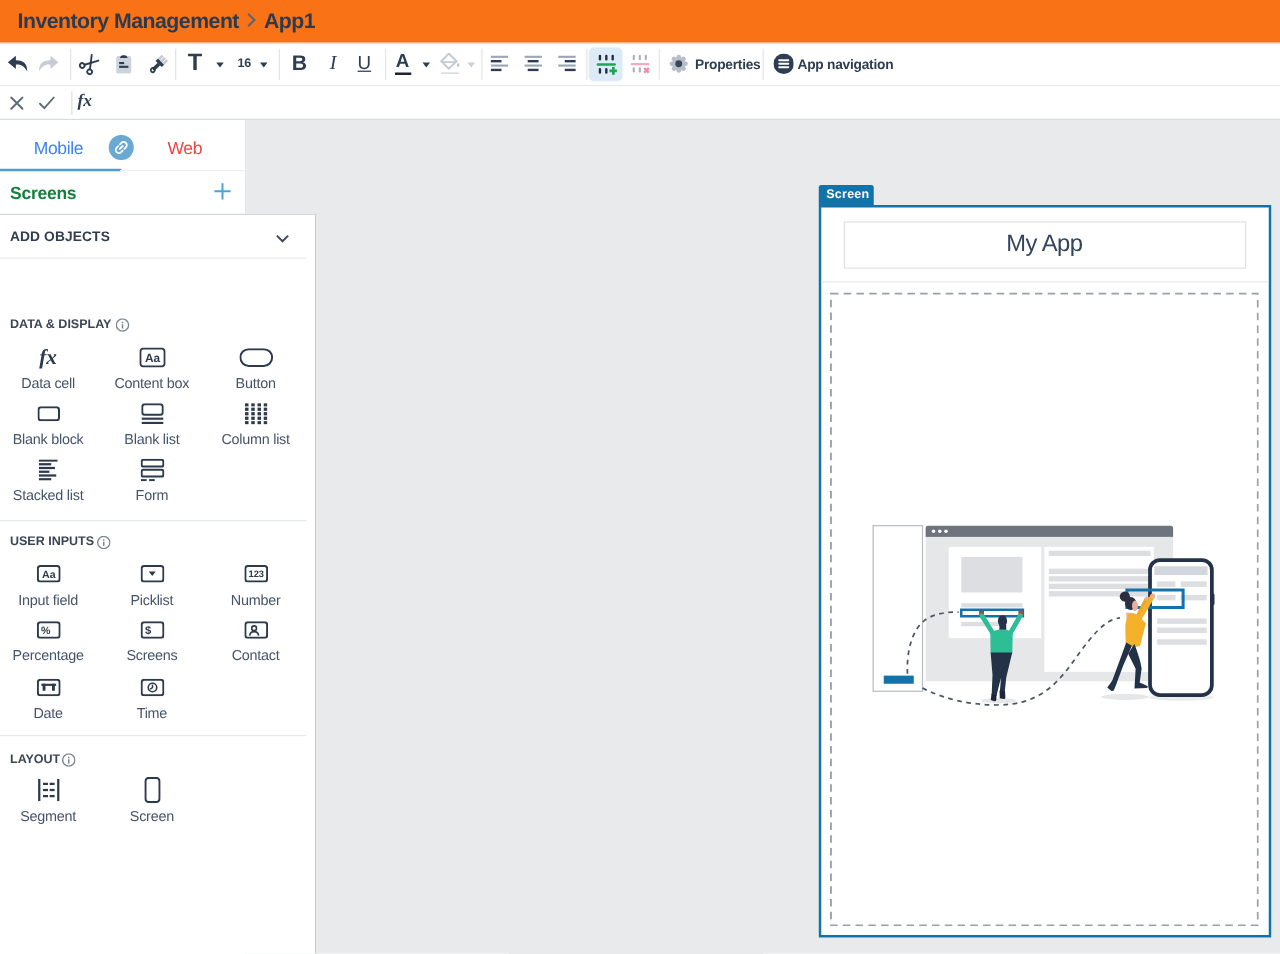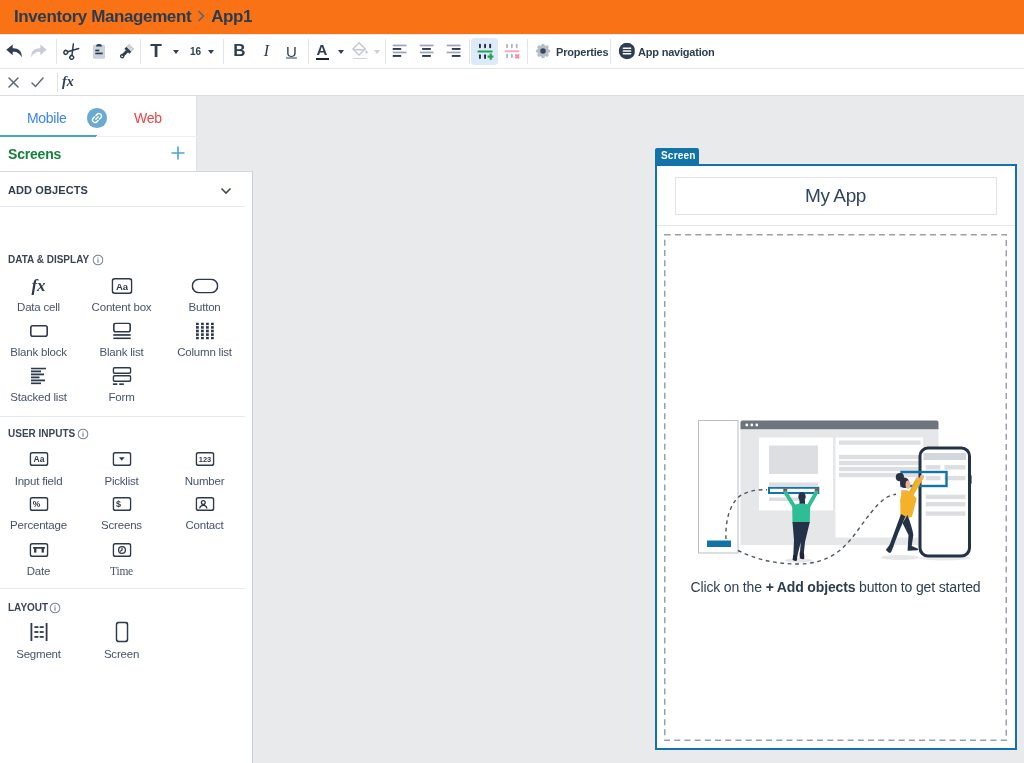--- a/index.html
+++ b/index.html
@@ -383,21 +383,21 @@
       <rect x="3.6" y="4" width="11.8" height="1.7" fill="#2d3a4c"></rect>
       <rect x="4.6" y="4" width="2.3" height="5.6" fill="#2d3a4c"></rect>
       <rect x="12.1" y="4" width="2.3" height="5.6" fill="#2d3a4c"></rect>
     </svg>
     <svg class="obj" style="left:121.5px; top:378px" width="19" height="14" viewBox="0 0 19 14">
       <rect x="0.8" y="0.8" width="17.4" height="12.4" rx="2" stroke="#2d3a4c" stroke-width="1.6" fill="none"></rect>
       <circle cx="9.5" cy="7" r="3.4" stroke="#2d3a4c" stroke-width="1.3" fill="none"></circle>
       <path d="M9.5 4.8 V7 L7.6 8.4" stroke="#2d3a4c" stroke-width="1.2" fill="none"></path>
     </svg>
     <div class="olabel" style="left:38.5px; top:399px;">Date</div>
-    <div class="olabel" style="left:121.5px; top:399px;font-family:Liberation Serif, serif;">Time</div>
+    <div class="olabel" style="left:121.5px; top:399px;">Time</div>
 
     <div class="pdivider" style="top:416px"></div>
     <div class="sechead" style="top:429.5px;">LAYOUT</div>
     <svg class="info" style="left:55px; top:435.5px" width="11" height="11" viewBox="0 0 11 11">
       <circle cx="5.5" cy="5.5" r="4.9" stroke="#7b858f" stroke-width="1.1" fill="none"></circle>
       <path d="M5.5 4.8 V8.2 M5.5 2.9 V4" stroke="#7b858f" stroke-width="1.2"></path>
     </svg>
 
     <svg class="obj" style="left:38.5px; top:460px" width="18" height="18" viewBox="0 0 18 18">
       <rect x="0.5" y="0" width="1.8" height="18" fill="#2d3a4c"></rect>
@@ -418,21 +418,20 @@
     <div class="olabel" style="left:121.5px; top:481.8px;">Screen</div>
   </div>
 
   <div id="screentab">Screen</div>
   <div id="frame">
     <div id="myapp">My App</div>
     <div id="myappline"></div>
     <svg id="dashed" width="343" height="507" viewBox="0 0 343 507">
       <rect x="0.75" y="0.75" width="341.5" height="505.5" fill="none" stroke="#99a0a8" stroke-width="1.5" stroke-dasharray="6,4.2"></rect>
     </svg>
-    <div id="caption">Click on the <b>+ Add objects</b> button to get started</div>
     <svg id="illus" width="280" height="152" viewBox="0 0 280 152">
 
       <rect x="3.5" y="2.5" width="39.5" height="132.5" fill="#fff" stroke="#b9bec4" stroke-width="1"></rect>
       <rect x="12" y="122.5" width="24" height="6.5" fill="#1273a9"></rect>
 
       <path d="M45.5 4.5 Q45.5 2.5 47.5 2.5 H241.5 Q243.5 2.5 243.5 4.5 V11.5 H45.5 Z" fill="#6d747d"></path>
       <rect x="45.5" y="11.5" width="198" height="115.5" fill="#e6e7e9"></rect>
       <circle cx="51.8" cy="7" r="1.4" fill="#fff"></circle>
       <circle cx="56.8" cy="7" r="1.4" fill="#fff"></circle>
       <circle cx="61.8" cy="7" r="1.4" fill="#fff"></circle>

